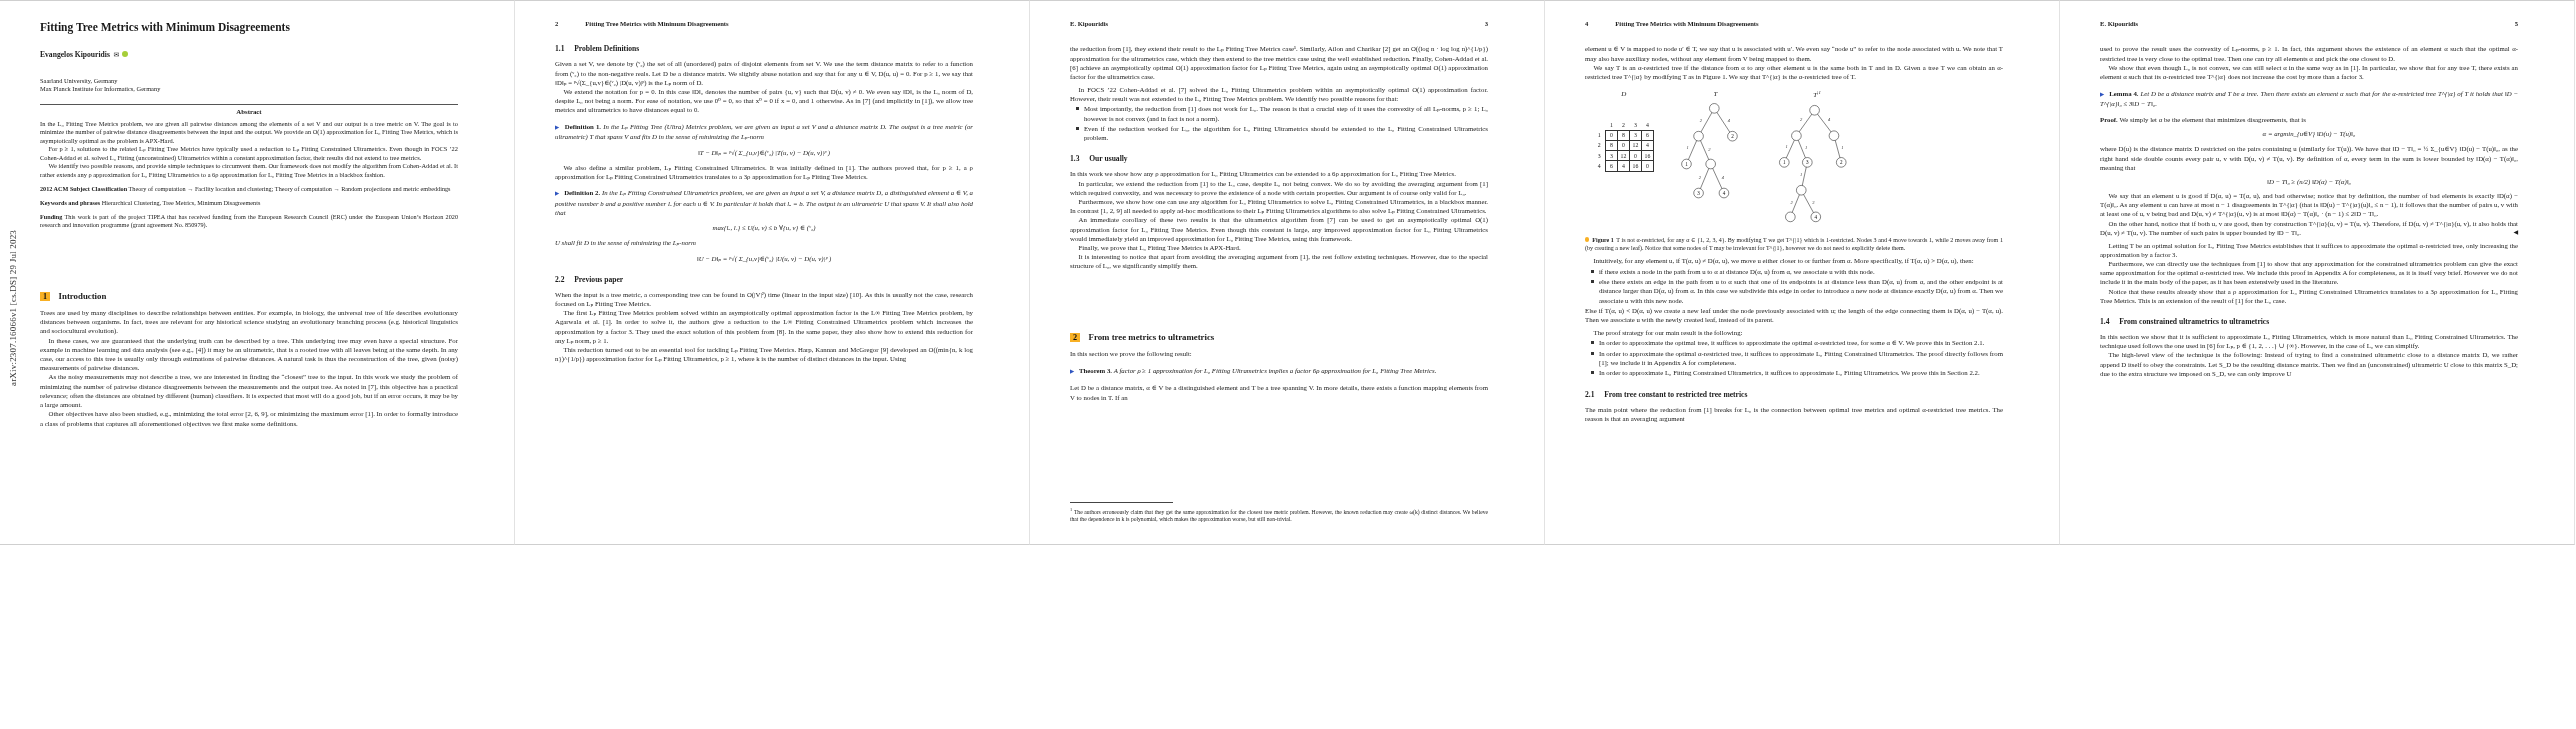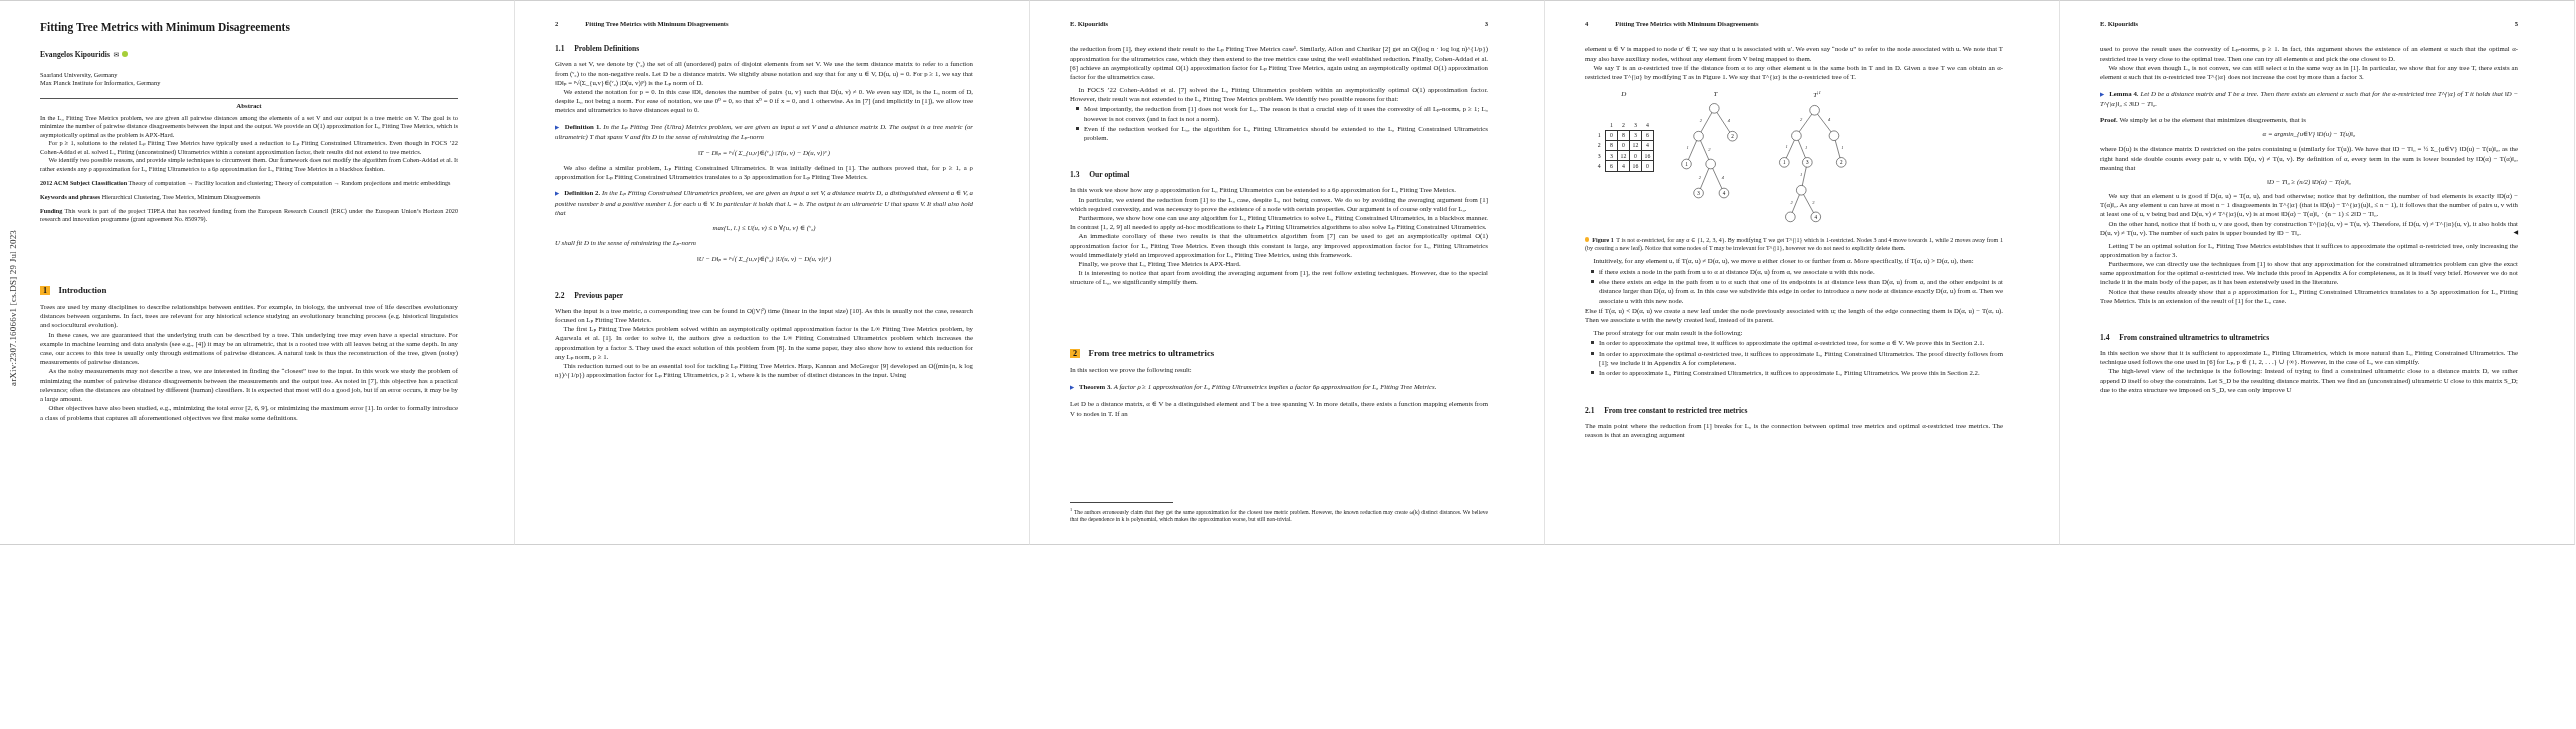--- a/index.html
+++ b/index.html
@@ -15,38 +15,38 @@
   .arxiv-stamp{position:absolute;top:303px;left:-91px;width:207px;text-align:center;
                transform:rotate(-90deg);font-size:9px;letter-spacing:0.2px;color:#333;z-index:6;}
 
   
   .pghead{display:flex;justify-content:space-between;align-items:baseline;
           font-size:6.6px;font-weight:700;margin-bottom:17px;}
   .pg-title-left{margin-left:27px;margin-right:auto;}
 
   
   .title{font-size:11.5px;line-height:14.6px;font-weight:700;margin-bottom:14.6px;}
-  .author-line{font-size:7.6px;font-weight:700;margin-bottom:12px;}
+  .author-line{font-size:7.6px;font-weight:700;margin-bottom:18px;}
   .mail-icon{font-weight:400;font-size:7px;margin-left:3.6px;color:#222;cursor:pointer;}
   .orcid-icon{display:inline-block;width:6px;height:6px;border-radius:50%;background:#a6ce39;
               margin-left:3px;vertical-align:-0.6px;cursor:pointer;}
   .affil{font-size:6.4px;line-height:8.8px;}
   .abstract-divider{margin:9.7px 0 4.9px;}
   .hr{border-top:0.6px solid #555;}
   .abstract-word{display:block;text-align:center;font-weight:700;font-size:6.8px;margin-top:3px;}
   .abs-p{font-size:6.4px;line-height:8.5px;text-align:justify;}
   .meta{font-size:6.2px;line-height:8.4px;text-align:justify;margin-top:5.5px;}
   .meta-label{font-weight:700;}
 
   
   .sec{display:flex;align-items:baseline;gap:8.5px;margin:13.4px 0 7.3px;}
   .secbox{background:#f8b024;color:#111;font-weight:700;font-size:8.2px;padding:0 3px;}
   .sectitle{font-weight:700;font-size:8.8px;margin-top:48px;}
   .subsec{display:flex;gap:9.7px;font-weight:700;font-size:7.6px;margin:1.2px 0 6px;}
-  .subsec.later{margin-top:28px;}
+  .subsec.later{margin-top:12px;}
 
   
   .body-p{font-size:6.8px;line-height:9.2px;text-align:justify;}
   .ind{text-indent:8.5px;}
   .eq{font-size:6.8px;text-align:center;margin:6px 0;font-style:italic;}
 
   
   .thm{font-size:6.8px;line-height:9.2px;text-align:justify;margin:7.3px 0;}
   .tri{color:#2f55c0;font-size:5.5px;margin-right:3px;}
   .thm-label{font-weight:700;}
@@ -171,21 +171,21 @@
         <span class="bmark"></span>
         <span>Most importantly, the reduction from [1] does not work for L₀. The reason is that a crucial step of it uses the convexity of all Lₚ-norms, p ≥ 1; L₀ however is not convex (and in fact is not a norm).</span>
       </div>
     <div class="bitem">
         <span class="bmark"></span>
         <span>Even if the reduction worked for L₀, the algorithm for L₀ Fitting Ultrametrics should be extended to the L₀ Fitting Constrained Ultrametrics problem.</span>
       </div>
 
     <div class="subsec later">
       <span>1.3</span>
-      <span>Our optimal</span>
+      <span>Our usually</span>
     </div>
     <p class="body-p">In this work we show how any ρ approximation for L₀ Fitting Ultrametrics can be extended to a 6ρ approximation for L₀ Fitting Tree Metrics.</p>
     <p class="body-p ind">In particular, we extend the reduction from [1] to the L₀ case, despite L₀ not being convex. We do so by avoiding the averaging argument from [1] which required convexity, and was necessary to prove the existence of a node with certain properties. Our argument is of course only valid for L₀.</p>
     <p class="body-p ind">Furthermore, we show how one can use any algorithm for L₀ Fitting Ultrametrics to solve L₀ Fitting Constrained Ultrametrics, in a blackbox manner. In contrast [1, 2, 9] all needed to apply ad-hoc modifications to their Lₚ Fitting Ultrametrics algorithms to also solve Lₚ Fitting Constrained Ultrametrics.</p>
     <p class="body-p ind">An immediate corollary of these two results is that the ultrametrics algorithm from [7] can be used to get an asymptotically optimal O(1) approximation factor for L₀ Fitting Tree Metrics. Even though this constant is large, any improved approximation factor for L₀ Fitting Ultrametrics would immediately yield an improved approximation for L₀ Fitting Tree Metrics, using this framework.</p>
     <p class="body-p ind">Finally, we prove that L₀ Fitting Tree Metrics is APX-Hard.</p>
     <p class="body-p ind">It is interesting to notice that apart from avoiding the averaging argument from [1], the rest follow existing techniques. However, due to the special structure of L₀, we significantly simplify them.</p>
 
     <div class="sec">
       <span class="secbox">2</span>

